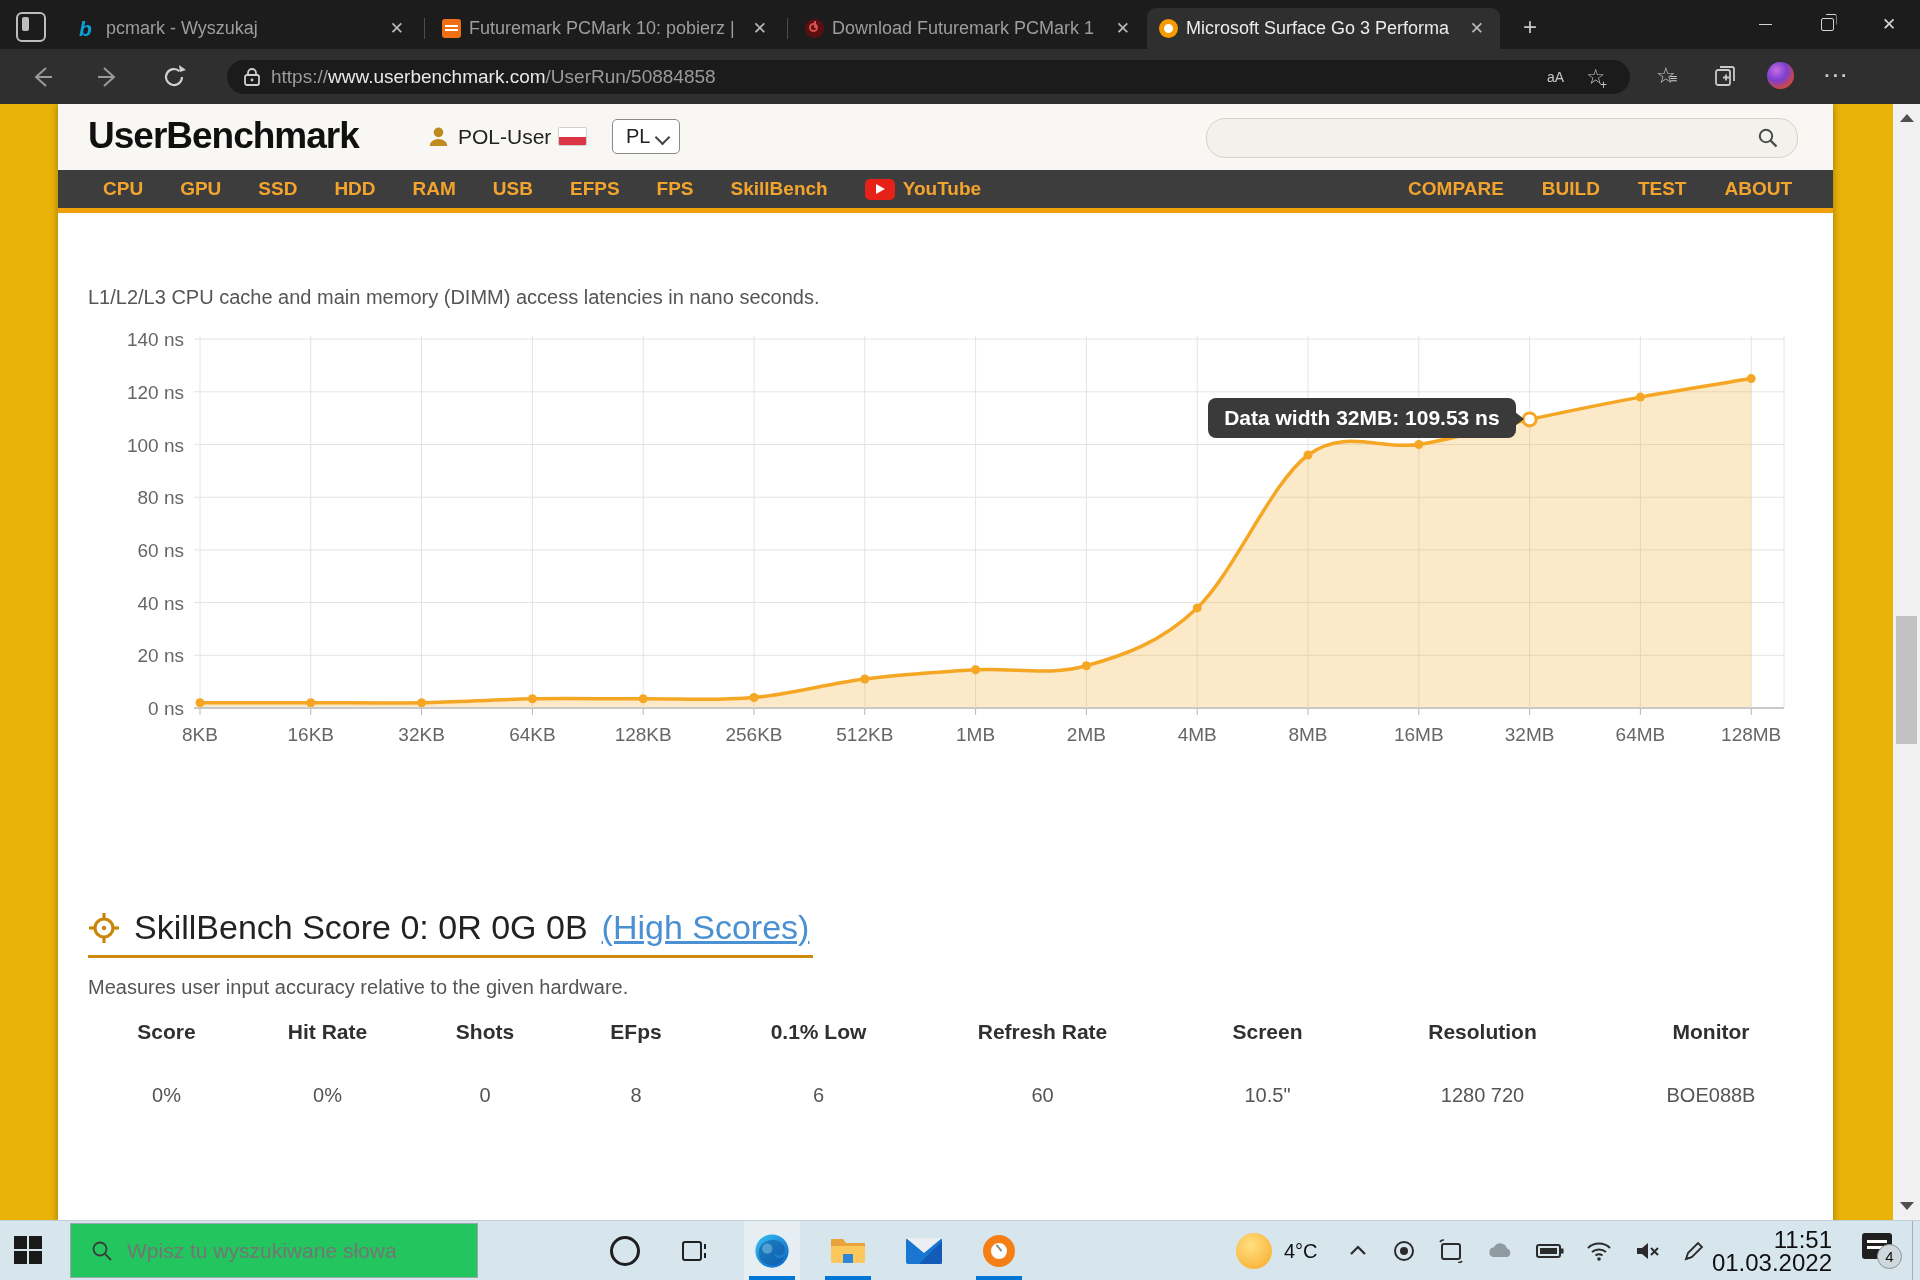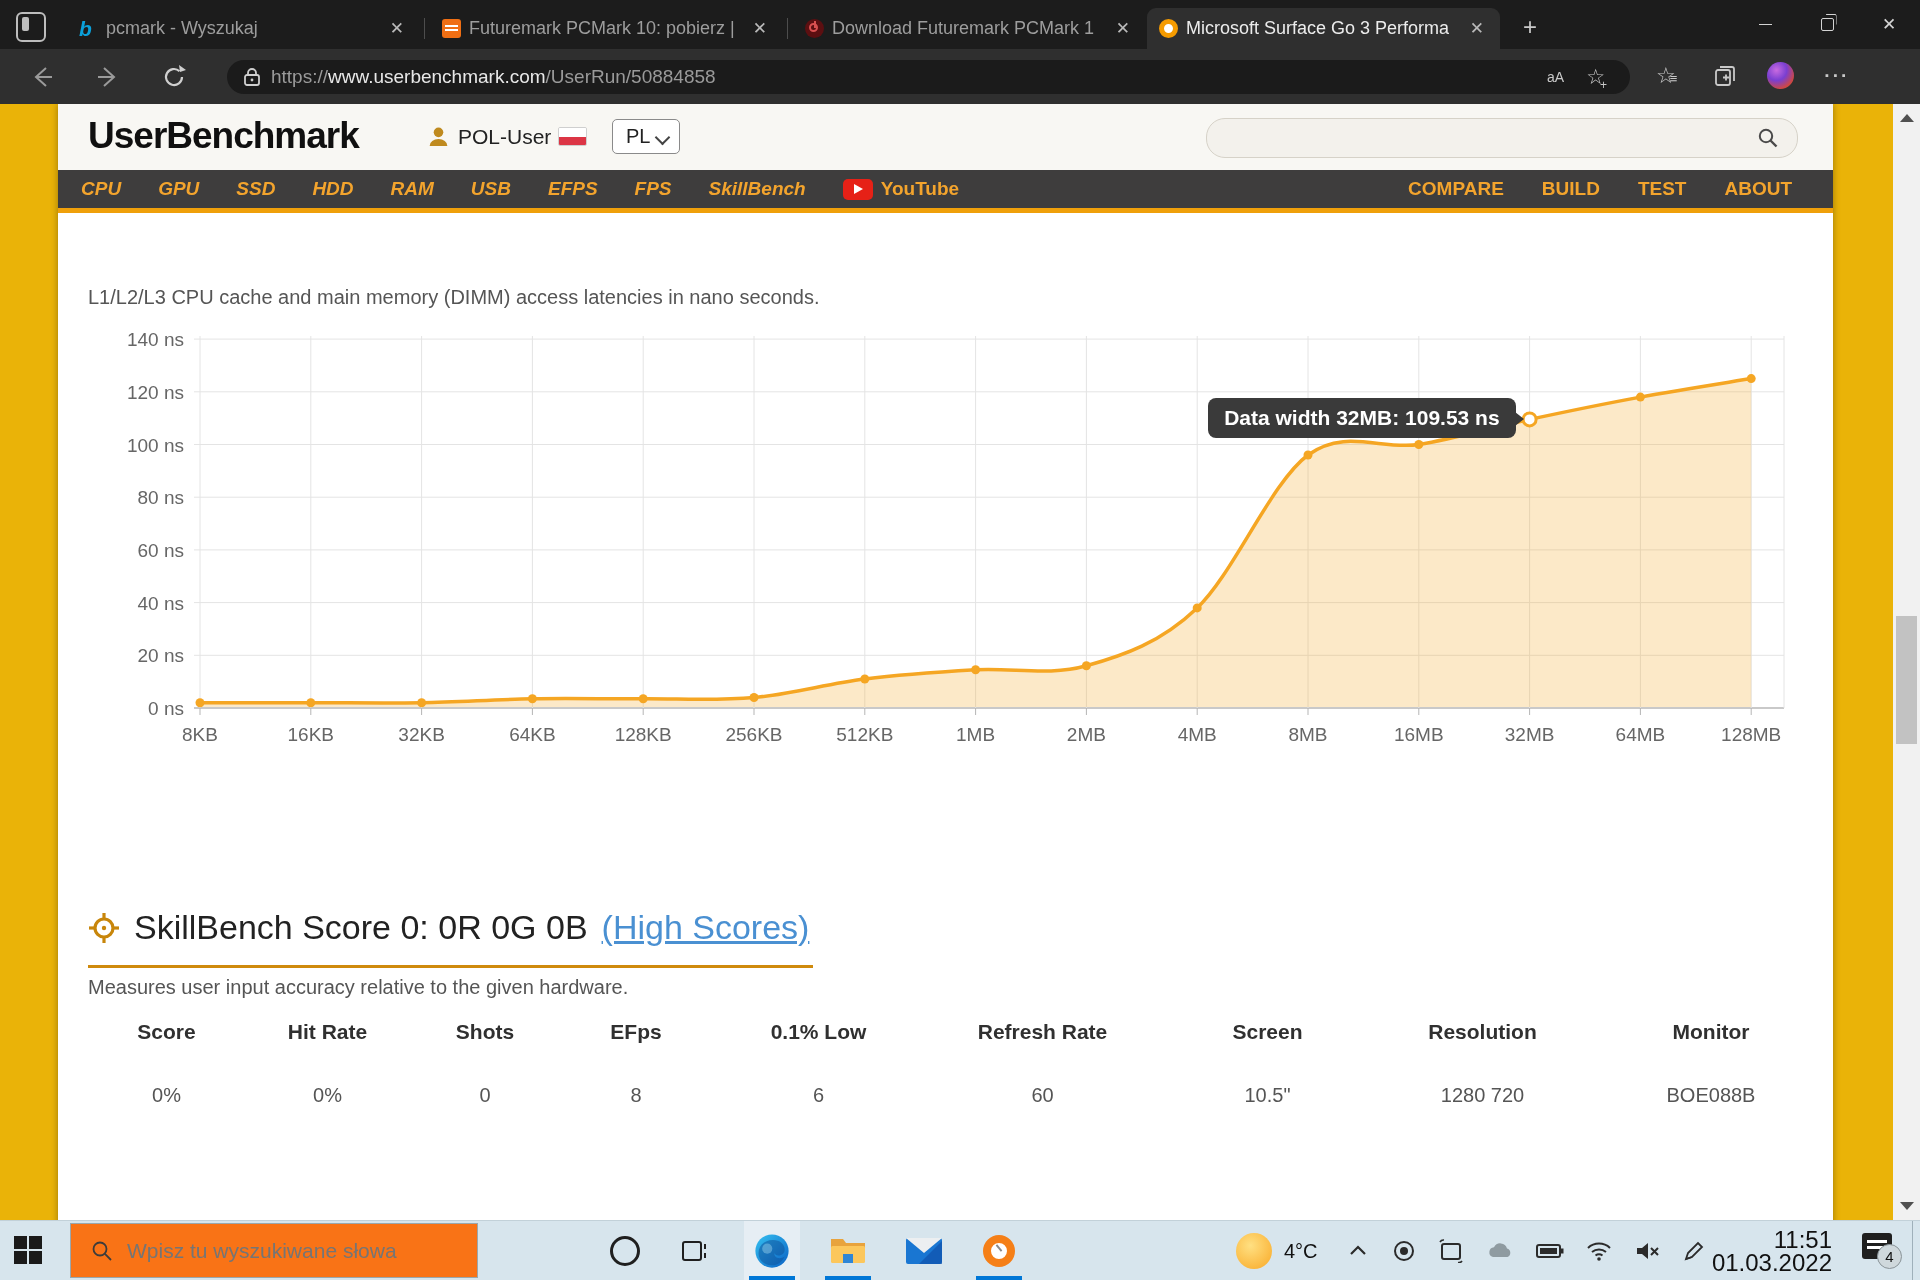--- a/index.html
+++ b/index.html
@@ -45,33 +45,33 @@
   .logo{position:absolute;left:30px;top:11px;font-size:37px;font-weight:bold;color:#101010;letter-spacing:-1px;}
   .userblock{position:absolute;left:368px;top:20px;display:flex;align-items:center;gap:7px;}
   .username{font-size:21px;color:#222;}
   .flag{width:27px;height:17px;border:1px solid #cfcfcf;border-radius:2px;overflow:hidden;}
   .flag .t{height:50%;background:#fff;}
   .flag .b{height:50%;background:#dc3545;}
   .langsel{position:absolute;left:554px;top:15px;width:68px;height:35px;border:1px solid #8a8a8a;border-radius:5px;background:#fff;display:flex;align-items:center;font-size:20px;color:#222;padding-left:13px;box-sizing:border-box;}
   .langsel .chev{position:absolute;right:11px;top:12px;width:9px;height:9px;border-right:2px solid #444;border-bottom:2px solid #444;transform:rotate(45deg);}
   .sitesearch{position:absolute;left:1148px;top:14px;width:590px;height:38px;background:#f3f1ec;border:1px solid #d6d2c8;border-radius:19px;}
   .sitenav{position:absolute;left:0;top:66px;width:1775px;height:38px;background:#3e3d3d;border-bottom:5px solid #efa00b;box-sizing:content-box;display:flex;align-items:center;}
-  .sitenav .links{display:flex;gap:37px;padding-left:23px;align-items:center;font-style:italic;}
+  .sitenav .links{display:flex;gap:37px;padding-left:45px;align-items:center;}
   .sitenav a{color:#f3a42d;font-weight:bold;font-size:19px;text-decoration:none;white-space:nowrap;}
   .ytwrap{display:flex;align-items:center;gap:8px;margin-left:37px;}
   .ytico{width:30px;height:21px;background:#e62117;border-radius:5px;position:relative;}
   .ytico::after{content:"";position:absolute;left:11px;top:5px;border-left:9px solid #fff;border-top:5.5px solid transparent;border-bottom:5.5px solid transparent;}
   .sitenav .rlinks{position:absolute;right:41px;display:flex;gap:38px;}
 
   .mem-head{position:absolute;left:30px;top:114px;display:flex;align-items:center;gap:14px;padding-bottom:10px;border-bottom:3px solid #cf8a0d;padding-right:6px;}
   .sec-title{font-size:34px;color:#222;}
   .helpico{width:28px;height:28px;border-radius:50%;background:#b5b5b5;color:#fff;font-weight:bold;font-size:19px;display:flex;align-items:center;justify-content:center;}
   .subtitle{position:absolute;left:30px;font-size:20px;color:#555;}
 
-  .skill-head{position:absolute;left:30px;top:804px;display:flex;align-items:center;gap:14px;padding-bottom:18px;border-bottom:3px solid #cf8a0d;padding-right:4px;}
+  .skill-head{position:absolute;left:30px;top:804px;display:flex;align-items:center;gap:14px;padding-bottom:8px;border-bottom:3px solid #cf8a0d;padding-right:4px;}
   .skill-link{color:#4a90d2;}
   .skill-table{position:absolute;left:30px;top:916px;width:1744px;display:grid;grid-template-columns:157px 165px 150px 152px 213px 235px 215px 215px 242px;row-gap:40px;}
   .skill-table .h{font-size:21px;font-weight:bold;color:#303030;text-align:center;}
   .skill-table .v{font-size:20px;color:#555;text-align:center;}
 
   .chart-svg{position:absolute;left:0;top:216px;width:1893px;height:560px;}
   .tooltip{position:absolute;background:#3a3a3a;color:#fff;font-size:21px;font-weight:bold;padding:8px 16px;border-radius:8px;white-space:nowrap;}
   .tooltip::after{content:"";position:absolute;right:-8px;top:14px;border-left:9px solid #3a3a3a;border-top:7px solid transparent;border-bottom:7px solid transparent;}
 
   
@@ -79,21 +79,21 @@
   .sb-arrow{position:absolute;left:7px;width:0;height:0;border-left:7px solid transparent;border-right:7px solid transparent;}
   .sb-up{top:10px;border-bottom:8px solid #505050;}
   .sb-down{bottom:10px;border-top:8px solid #505050;}
   .sb-thumb{position:absolute;left:3px;top:512px;width:21px;height:128px;background:#c2c2c2;}
 
   
   .taskbar{position:absolute;top:1220px;left:0;width:1920px;height:60px;background:#d7e5ed;border-top:1px solid #c2d1d9;box-sizing:border-box;}
   .startbtn{position:absolute;left:14px;top:15px;width:30px;height:30px;}
   .winlogo{display:grid;grid-template-columns:13px 13px;grid-template-rows:13px 13px;gap:2px;}
   .winlogo div{background:#1a1a1a;}
-  .tb-search{position:absolute;left:70px;top:2px;width:408px;height:55px;background:#f97316;border:1px solid #9aa7ad;display:flex;align-items:center;box-sizing:border-box;}
+  .tb-search{position:absolute;left:70px;top:2px;width:408px;height:55px;background:#22c55e;border:1px solid #9aa7ad;display:flex;align-items:center;box-sizing:border-box;}
   .tb-search input{border:none;outline:none;font-size:21px;color:#3c3c3c;width:330px;font-family:inherit;background:transparent;}
   .apptile{position:absolute;top:0;width:56px;height:59px;display:flex;align-items:center;justify-content:center;}
   .apptile.hl{background:#e6eef4;}
   .underline{position:absolute;bottom:0;left:5px;width:46px;height:4px;background:#0077d7;}
   .cortana{width:24px;height:24px;border:3px solid #1f1f1f;border-radius:50%;}
   .ub-app{width:32px;height:32px;border:8px solid #f57f17;border-radius:50%;background:#fff;box-sizing:border-box;position:relative;}
   .ub-app::after{content:"";position:absolute;left:7px;top:1px;width:2px;height:8px;background:#8a8a8a;transform:rotate(-40deg);}
   .sun{width:36px;height:36px;border-radius:50%;background:radial-gradient(circle at 40% 35%,#ffe082,#f9a825);}
   .traytext{font-size:20px;color:#111;}
   .clockblock{position:absolute;right:88px;top:7px;text-align:right;font-size:24px;color:#111;line-height:23px;}

